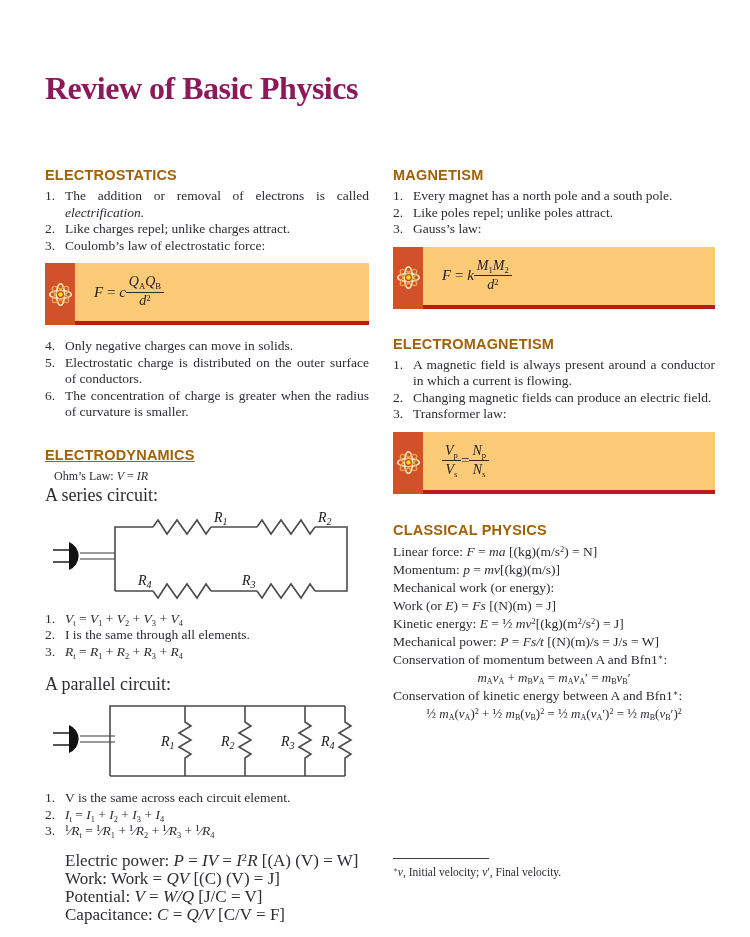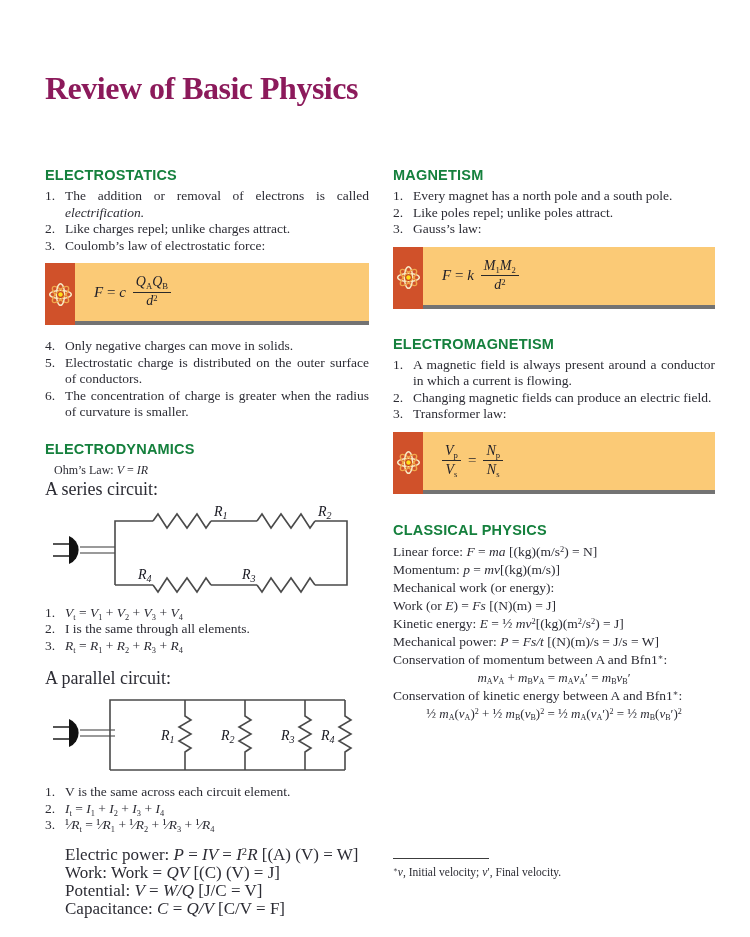--- a/index.html
+++ b/index.html
@@ -11,37 +11,37 @@
   .page-title{
     position:absolute;left:45px;top:70px;
     font-size:32px;font-weight:bold;color:#8C1A5B;letter-spacing:-0.5px;
     font-family:"Liberation Serif","DejaVu Serif",serif;
   }
   .col{position:absolute;top:167px;}
   .col-left{left:45px;width:324px;}
   .col-right{left:393px;width:322px;}
   .sect{
     font-family:"Liberation Sans","DejaVu Sans",sans-serif;
-    font-size:14.5px;font-weight:bold;color:#15803d;
+    font-size:14.5px;font-weight:bold;color:#a16207;
     margin:0 0 5px 0;letter-spacing:0.2px;
   }
-  .sect.mt{margin-top:20px;}
+  .sect.mt{margin-top:26px;text-decoration:underline;}
   .li{display:flex;font-size:13.5px;line-height:16.5px;}
   .li .n{width:20px;flex:none;}
   .li .t{flex:1;text-align:justify;}
   .plain{font-size:12px;line-height:17px;margin-left:9px;}
   sub,sup{font-size:0.62em;line-height:0;}
   sub{vertical-align:-0.3em;}
   sup{vertical-align:0.5em;}
   
   .fbox{display:flex;margin:9px 0 13px 0;}
   .fbox-icon{width:30px;background:#D0512A;display:flex;align-items:center;justify-content:center;}
   .fbox-body{
-    flex:1;background:#FBCA76;border-bottom:4px solid #737373;
-    min-height:58px;display:flex;align-items:center;padding-left:19px;gap:7px;
+    flex:1;background:#FBCA76;border-bottom:4px solid #b91c1c;
+    min-height:58px;display:flex;align-items:center;padding-left:19px;
     font-size:15px;color:#1e1e28;
   }
   .frac{display:inline-block;text-align:center;line-height:1.05;}
   .frac .num{display:block;border-bottom:1.2px solid #2a2a2a;padding:0 3px 1.5px 3px;font-size:14px;}
   .frac .den{display:block;padding-top:1.5px;font-size:14px;}
   .feq{font-size:15px;}
   .caption{font-size:18px;line-height:17px;margin-top:2px;}
   .caption.gap{margin-top:16px;}
   .circuit{margin:5px 0 2px 0;}
   .circuit svg{display:block;}

